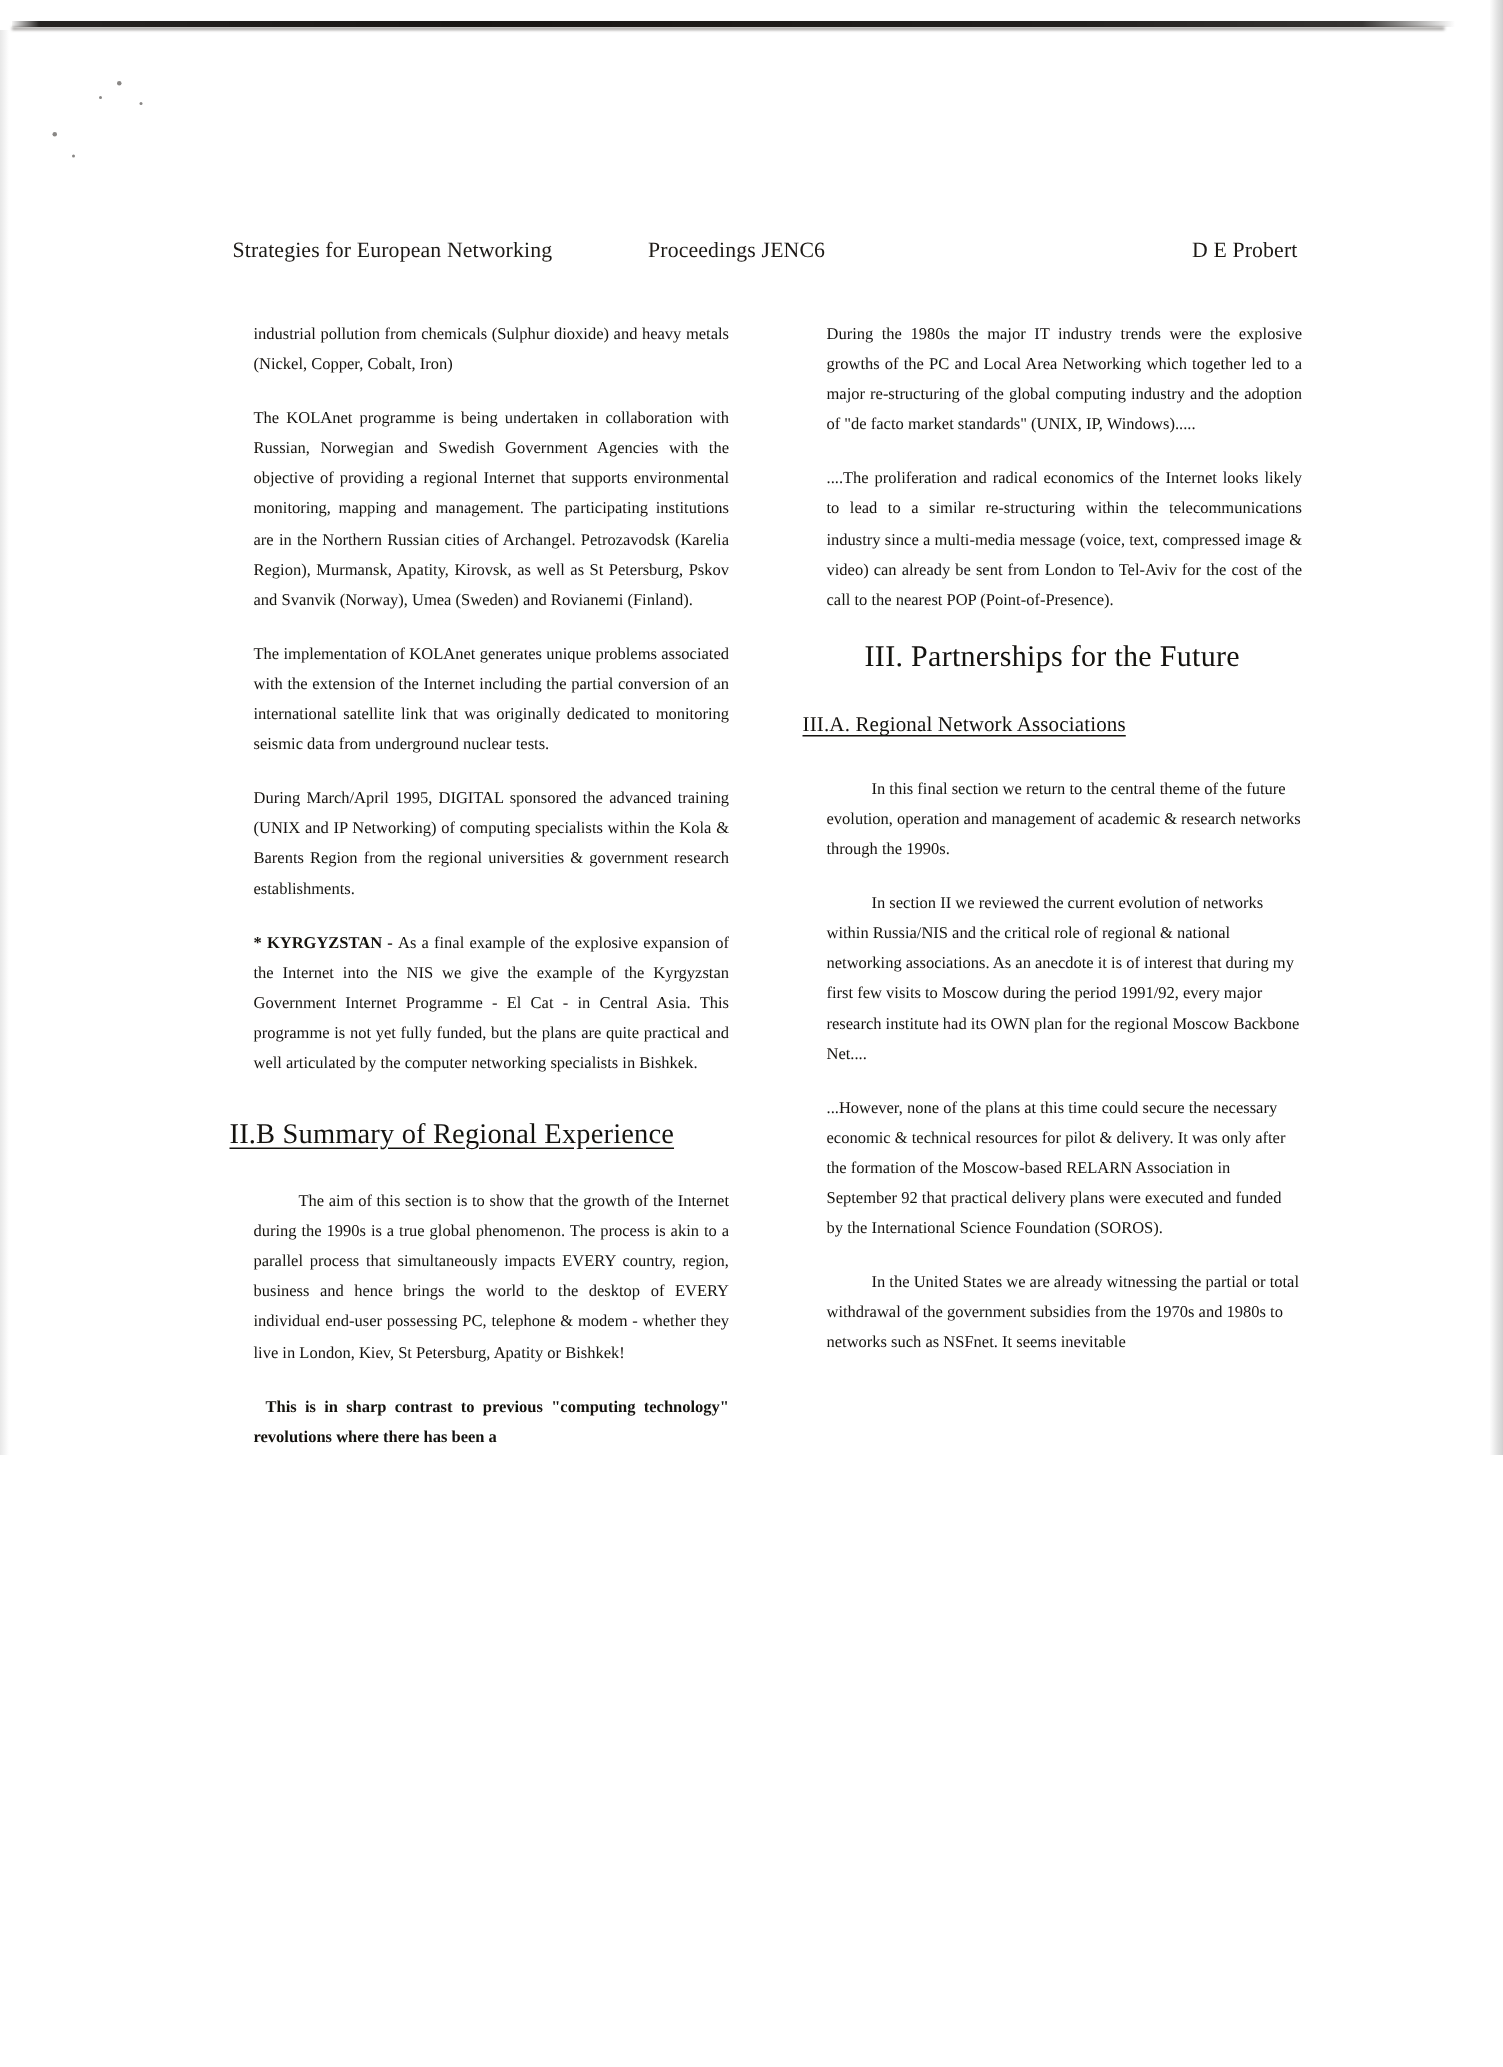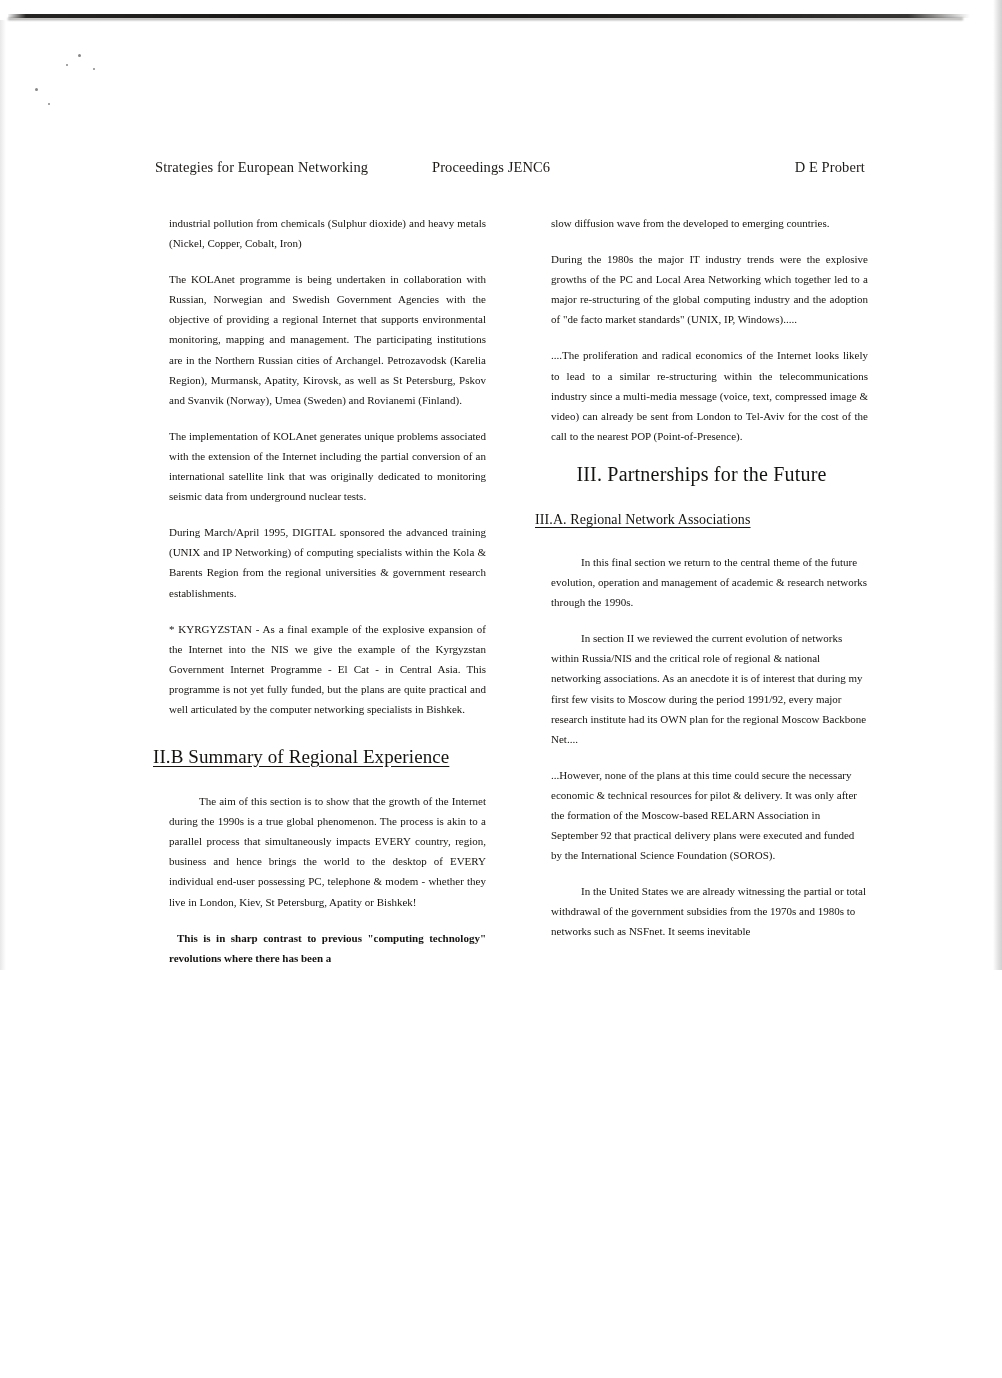--- a/index.html
+++ b/index.html
@@ -98,21 +98,21 @@
     margin: 0 0 16px 16px;
     font-size: 11px;
     line-height: 20.1px;
     text-align: justify;
   }
   p.last { margin-bottom: 0; }
   p.ragged  { text-align: left; }
   p.indent  { text-indent: 30px; }
   p.indent-sm { text-indent: 8px; font-weight: bold; }
 
-  .bold { font-weight: normal; }
+  .bold { font-weight: bold; }
 
   h2.section-title {
     margin: 8px 0 22px 0;
     font-size: 20px;
     line-height: 24px;
     font-weight: normal;
     text-align: center;
     letter-spacing: 0.2px;
   }
 
@@ -158,21 +158,20 @@
     <p>The KOLAnet programme is being undertaken in collaboration with Russian, Norwegian and Swedish Government Agencies with the objective of providing a  regional Internet that supports environmental monitoring, mapping and management. The participating institutions are in the Northern Russian cities of Archangel. Petrozavodsk (Karelia Region), Murmansk, Apatity, Kirovsk, as well as St Petersburg, Pskov and Svanvik (Norway), Umea (Sweden) and Rovianemi (Finland).</p>
     <p>The implementation of KOLAnet generates unique problems associated with the extension of the Internet including the partial conversion of an international satellite link that was originally dedicated to monitoring seismic data from underground nuclear tests.</p>
     <p>During March/April 1995, DIGITAL sponsored the advanced training (UNIX and IP Networking) of computing specialists within the Kola &amp; Barents Region from the regional universities &amp; government research establishments.</p>
     <p><span class="bold">* KYRGYZSTAN - </span><span>As a final example of the explosive expansion of the Internet into the NIS we give the example of the Kyrgyzstan Government Internet Programme - El Cat - in Central Asia. This programme is not yet fully funded, but the plans are quite practical and well articulated by the computer networking specialists in Bishkek.</span></p>
     <h3 class="subsection-title sub-left">II.B  Summary of Regional Experience</h3>
     <p class="indent">The aim of this section is to show that the growth of the Internet during the 1990s is a true global phenomenon. The process is akin to a parallel process that simultaneously impacts EVERY country, region, business and hence brings the world to the desktop of EVERY individual end-user possessing PC, telephone &amp; modem - whether they live in London, Kiev, St Petersburg, Apatity or Bishkek!</p>
     <p class="indent-sm last">This is in sharp contrast to previous "computing technology" revolutions where there has been a</p>
   </div>
 
   <div class="col col-right">
-    <p>slow diffusion wave from the developed to emerging countries.</p>
     <p>During the 1980s the major IT industry trends were the explosive growths of the PC and Local Area Networking which together led to a major re-structuring of the global  computing industry and the adoption of  "de facto market standards" (UNIX, IP, Windows).....</p>
     <p>....The proliferation and radical economics of the Internet looks likely to lead to a similar re-structuring within the telecommunications industry since a multi-media message (voice, text, compressed image &amp; video) can already be sent from London to Tel-Aviv for the cost of the call to the nearest POP (Point-of-Presence).</p>
     <h2 class="section-title">III.  Partnerships for the Future</h2>
     <h3 class="subsection-title">III.A.    Regional Network Associations</h3>
     <p class="ragged indent">In this final section we return to the central theme of the future evolution, operation and management of academic &amp; research networks through the 1990s.</p>
     <p class="ragged indent">In section II we reviewed the current evolution of networks within Russia/NIS and the critical role of regional &amp; national networking associations. As an anecdote it is of interest that during my first few visits to Moscow during the period 1991/92, every major research institute had its OWN plan for the regional Moscow Backbone Net....</p>
     <p class="ragged">...However, none of the plans at this time could secure  the necessary economic &amp; technical resources for pilot &amp; delivery. It was only after the formation of the Moscow-based RELARN Association in September 92 that practical delivery plans were executed and funded by the International Science Foundation (SOROS).</p>
     <p class="ragged indent last">In the United States we are already witnessing the partial or total withdrawal of the government subsidies from the 1970s and 1980s to networks such as NSFnet. It seems inevitable</p>
   </div>
 

